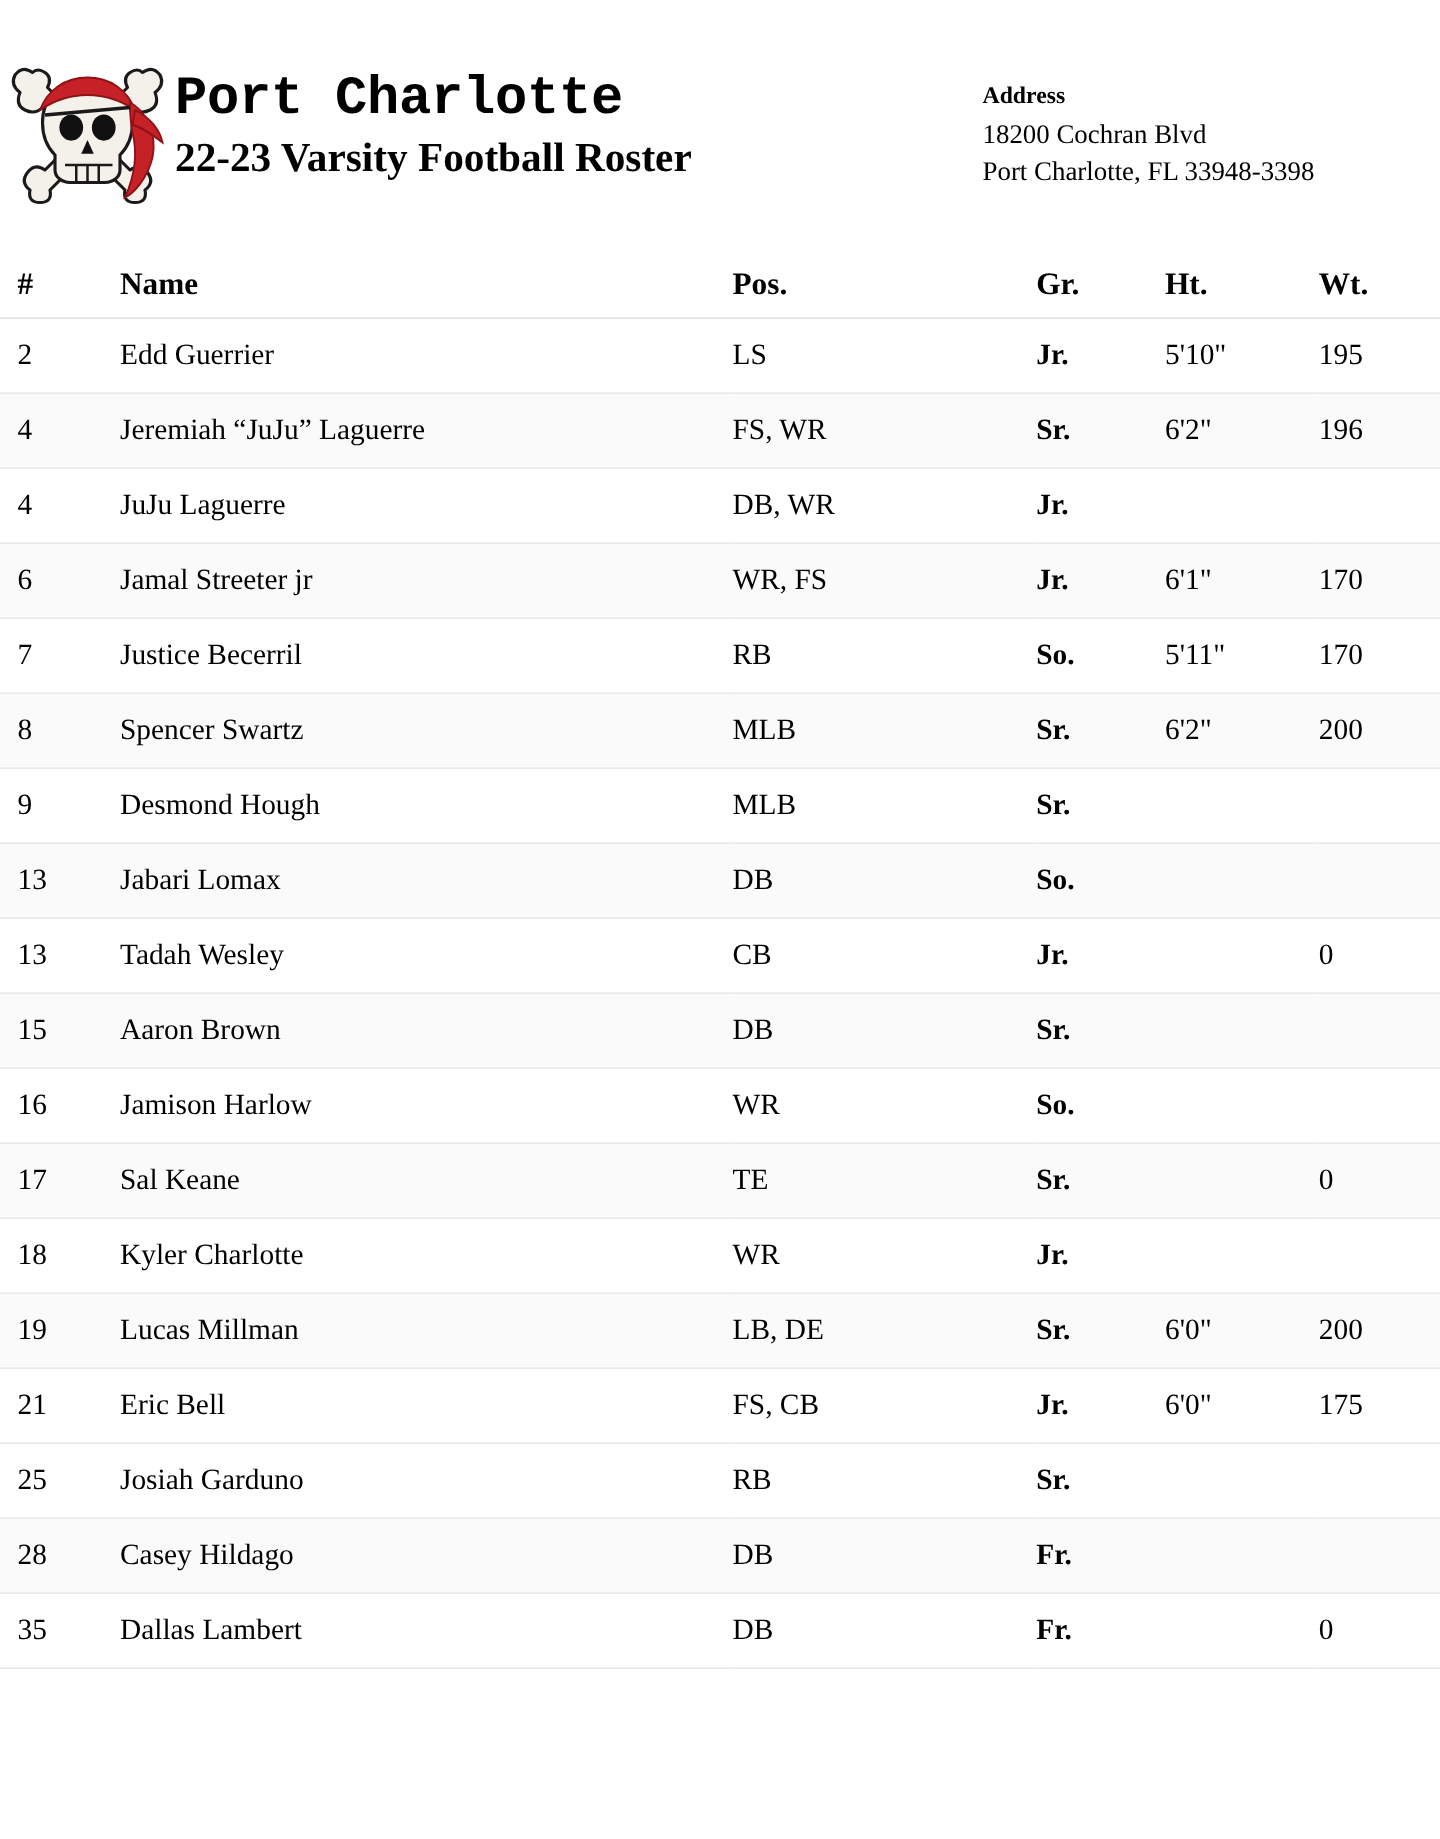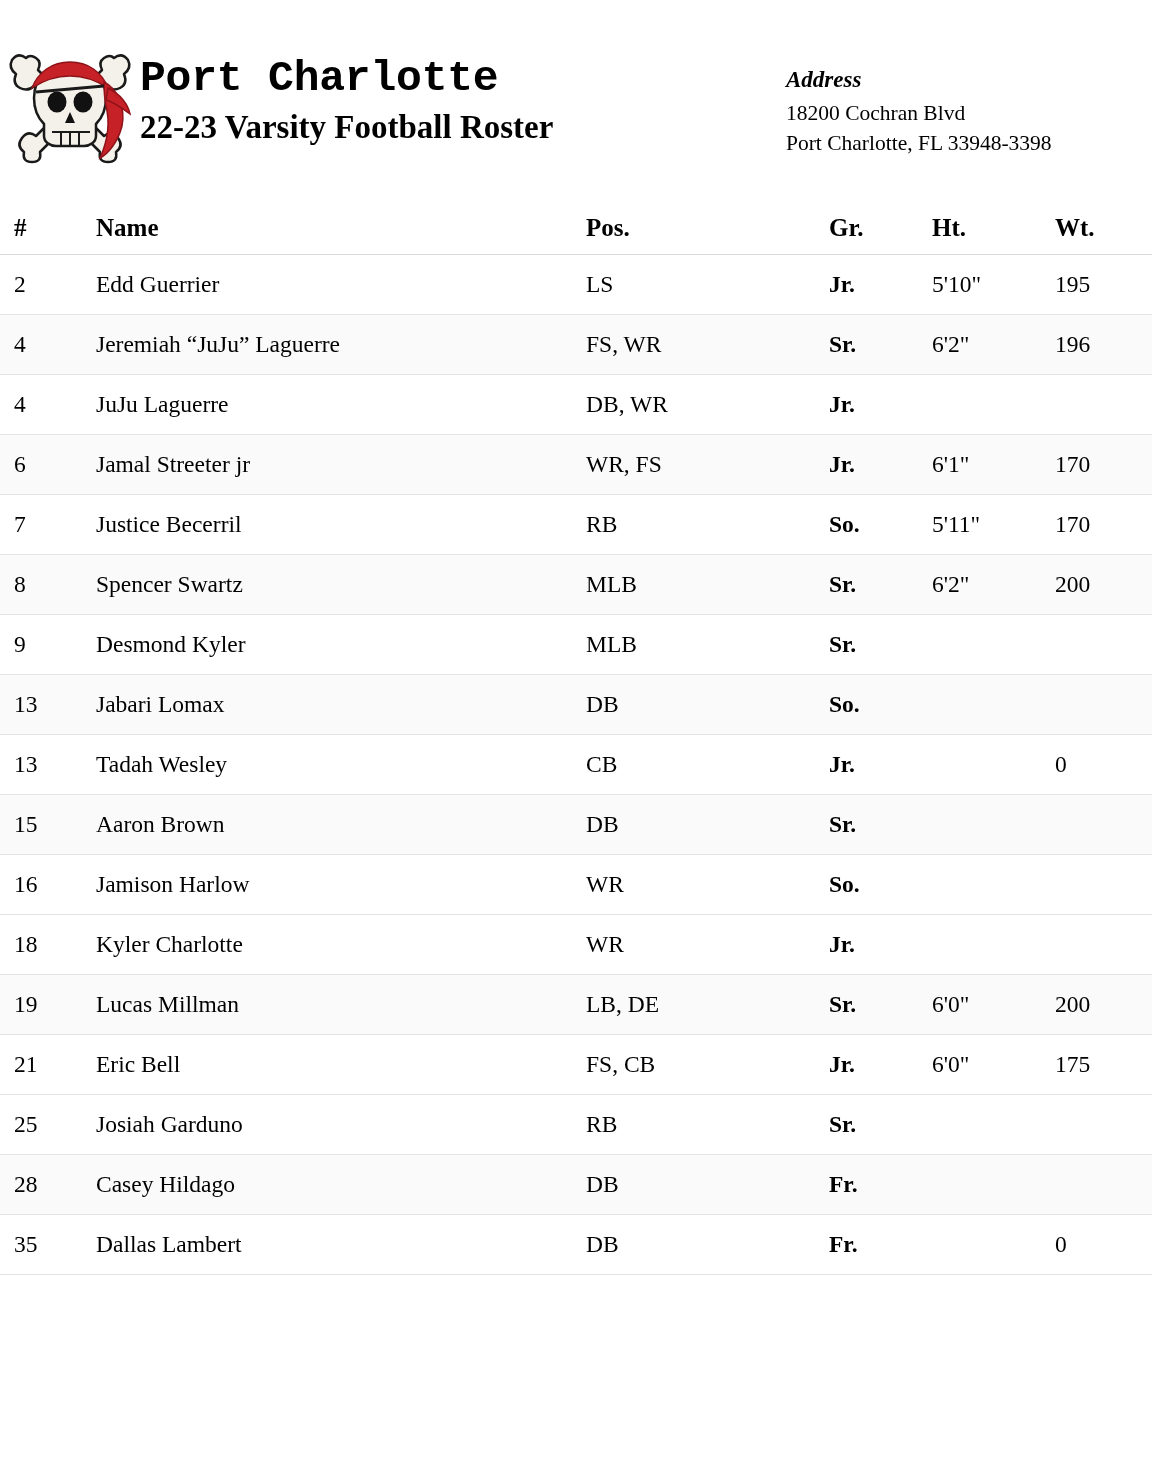--- a/index.html
+++ b/index.html
@@ -60,23 +60,22 @@
 
   .address-block {
     flex: 1 1 auto;
     padding-top: 26px;
     padding-left: 6px;
     font-size: 21.5px;
     line-height: 1.42;
   }
   .address-label {
     font-weight: bold;
-    font-size: 23px;
+    font-size: 19px;
     margin-bottom: 1px;
-    font-style: italic;
   }
   .address-line { white-space: nowrap; }
 
   
   .table-wrap {
     padding: 42px 0 0 0;
   }
   table.roster {
     width: 100%;
     border-collapse: collapse;
@@ -224,21 +223,21 @@
           <tr class="zebra-odd">
             <td class="col-num">8</td>
             <td class="col-name">Spencer Swartz</td>
             <td class="col-pos">MLB</td>
             <td class="col-gr">Sr.</td>
             <td class="col-ht">6'2"</td>
             <td class="col-wt">200</td>
           </tr>
           <tr class="zebra-even">
             <td class="col-num">9</td>
-            <td class="col-name">Desmond Kyler</td>
+            <td class="col-name">Desmond Hough</td>
             <td class="col-pos">MLB</td>
             <td class="col-gr">Sr.</td>
             <td class="col-ht"></td>
             <td class="col-wt"></td>
           </tr>
           <tr class="zebra-odd">
             <td class="col-num">13</td>
             <td class="col-name">Jabari Lomax</td>
             <td class="col-pos">DB</td>
             <td class="col-gr">So.</td>
@@ -262,20 +261,28 @@
             <td class="col-wt"></td>
           </tr>
           <tr class="zebra-even">
             <td class="col-num">16</td>
             <td class="col-name">Jamison Harlow</td>
             <td class="col-pos">WR</td>
             <td class="col-gr">So.</td>
             <td class="col-ht"></td>
             <td class="col-wt"></td>
           </tr>
+          <tr class="zebra-odd">
+            <td class="col-num">17</td>
+            <td class="col-name">Sal Keane</td>
+            <td class="col-pos">TE</td>
+            <td class="col-gr">Sr.</td>
+            <td class="col-ht"></td>
+            <td class="col-wt">0</td>
+          </tr>
           <tr class="zebra-even">
             <td class="col-num">18</td>
             <td class="col-name">Kyler Charlotte</td>
             <td class="col-pos">WR</td>
             <td class="col-gr">Jr.</td>
             <td class="col-ht"></td>
             <td class="col-wt"></td>
           </tr>
           <tr class="zebra-odd">
             <td class="col-num">19</td>

